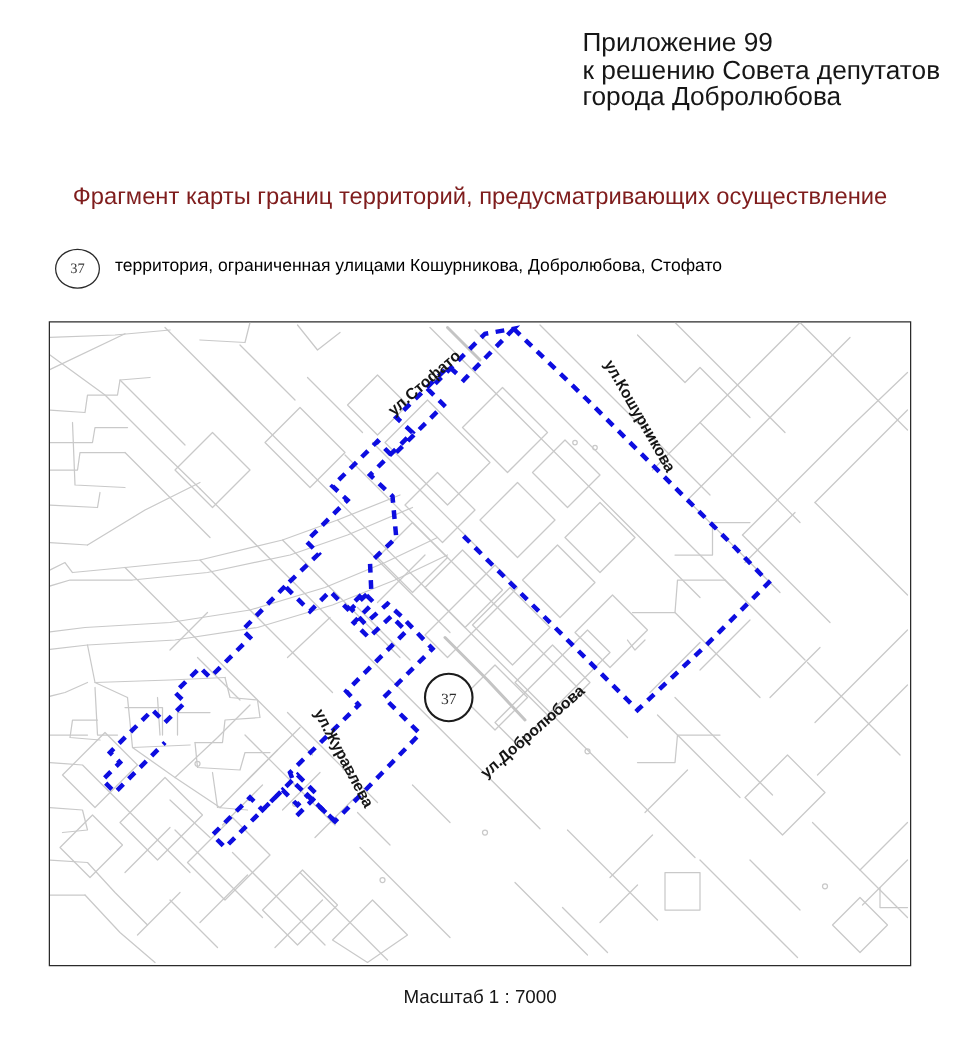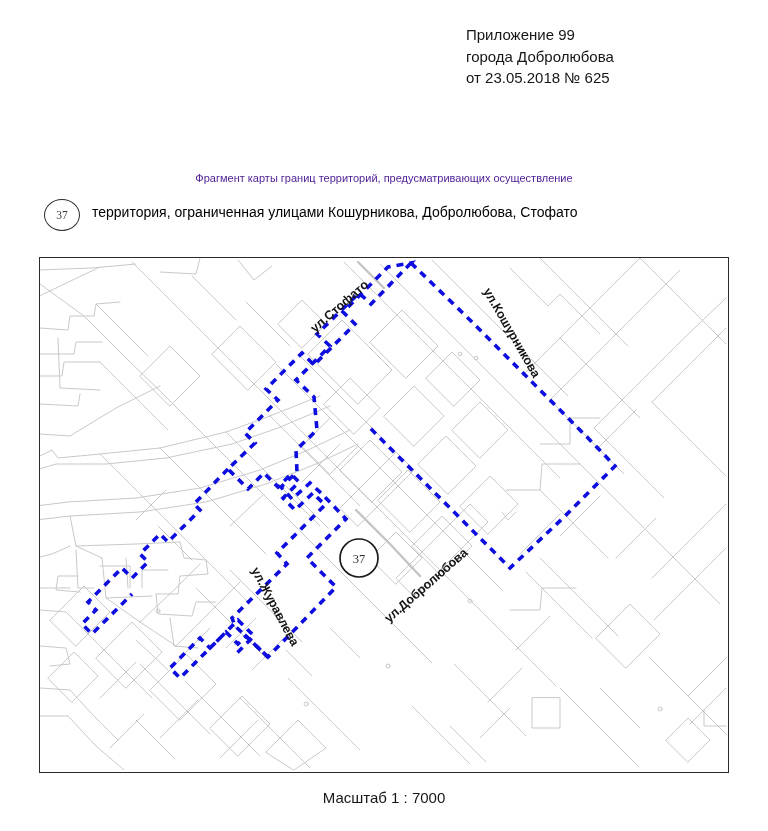--- a/index.html
+++ b/index.html
@@ -16,38 +16,37 @@
     color: #1a1a1a;
     overflow: hidden;
   }
 
   
   .header-block {
     position: absolute;
     left: 466px;
     top: 24px;
     width: 290px;
-    font-size: 15px;
+    font-size: 21px;
     line-height: 21.5px;
     color: #161616;
     white-space: nowrap;
   }
   .header-block .hline { display: block; }
 
   
   .title-block {
     position: absolute;
     left: 0;
     top: 148px;
     width: 768px;
     text-align: center;
-    font-size: 11px;
+    font-size: 19px;
     line-height: 20px;
-    color: #4c1d95;
-    margin-top: 20px;
+    color: #7f1d1d;
   }
   .title-block .tline { display: block; }
 
   
   .legend-row {
     position: absolute;
     left: 40px;
     top: 198px;
     width: 700px;
     height: 38px;
@@ -141,22 +140,22 @@
     text-align: center;
     font-size: 15px;
     color: #161616;
   }
 </style>
 </head>
 <body>
 
 <div class="header-block">
   <span class="hline">Приложение 99</span>
+  <span class="hline">к решению Совета депутатов</span>
   <span class="hline">города Добролюбова</span>
-  <span class="hline">от 23.05.2018 № 625</span>
 </div>
 
 <div class="title-block">
   <span class="tline">Фрагмент карты границ территорий, предусматривающих осуществление</span>
 </div>
 
 <div class="legend-row">
   <div class="legend-badge">
     <span>37</span>
   </div>

